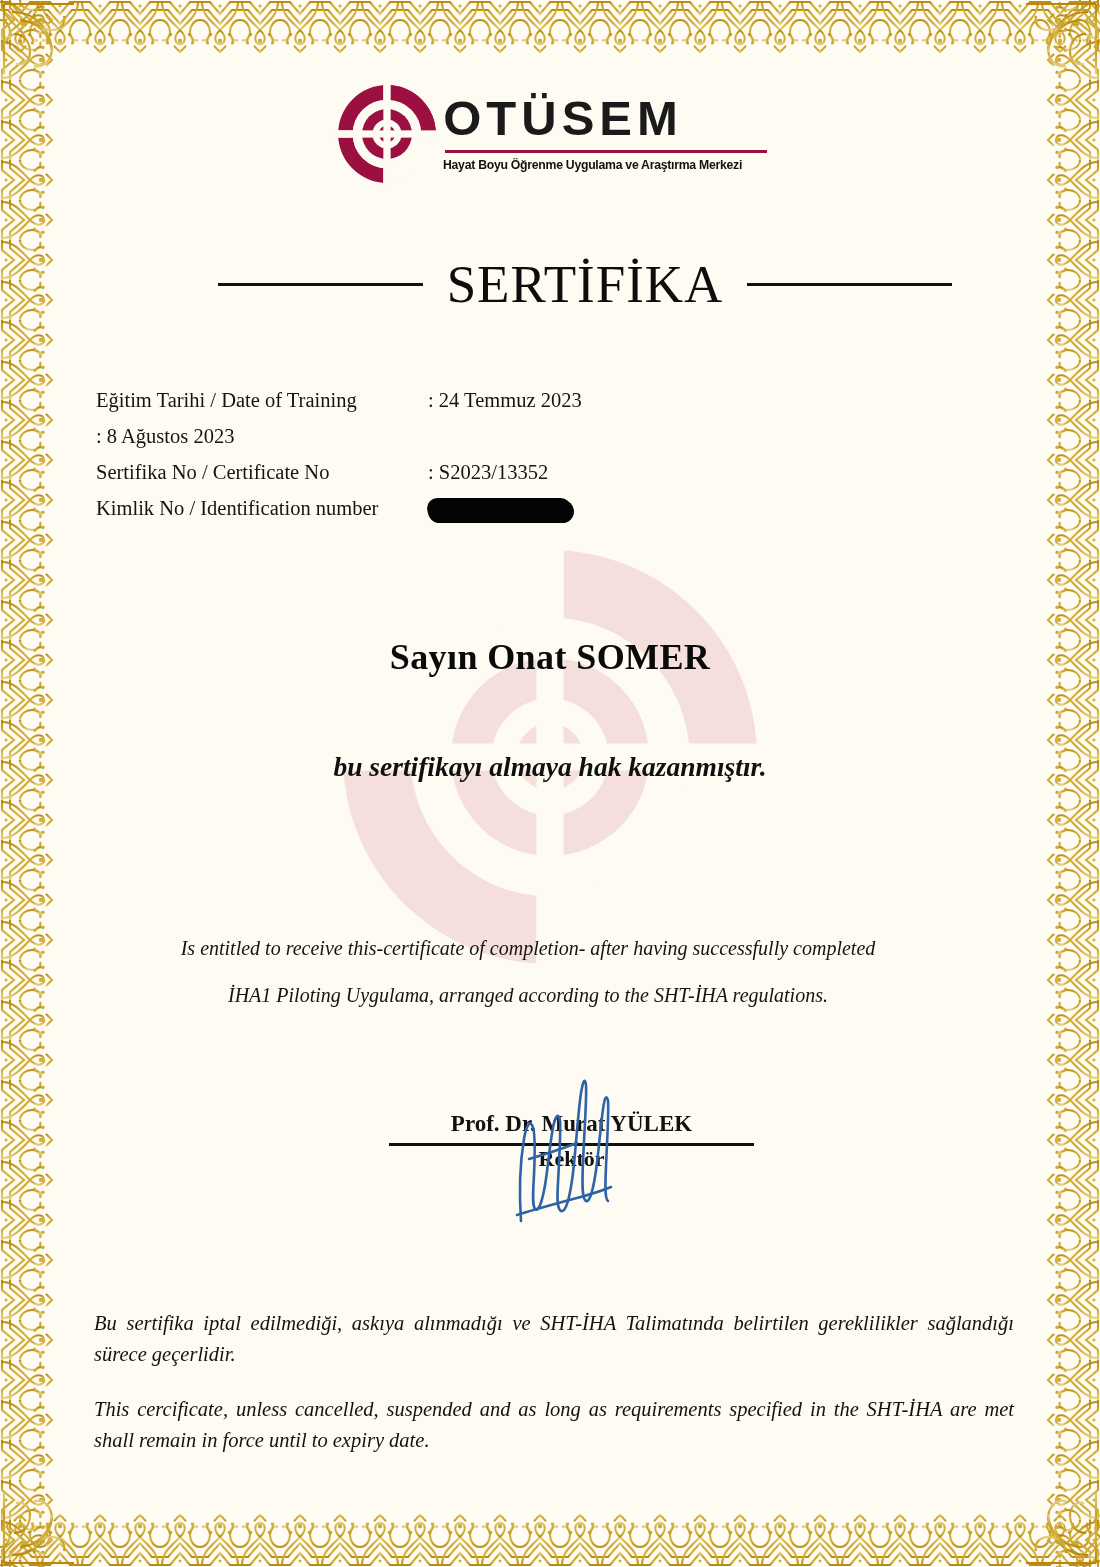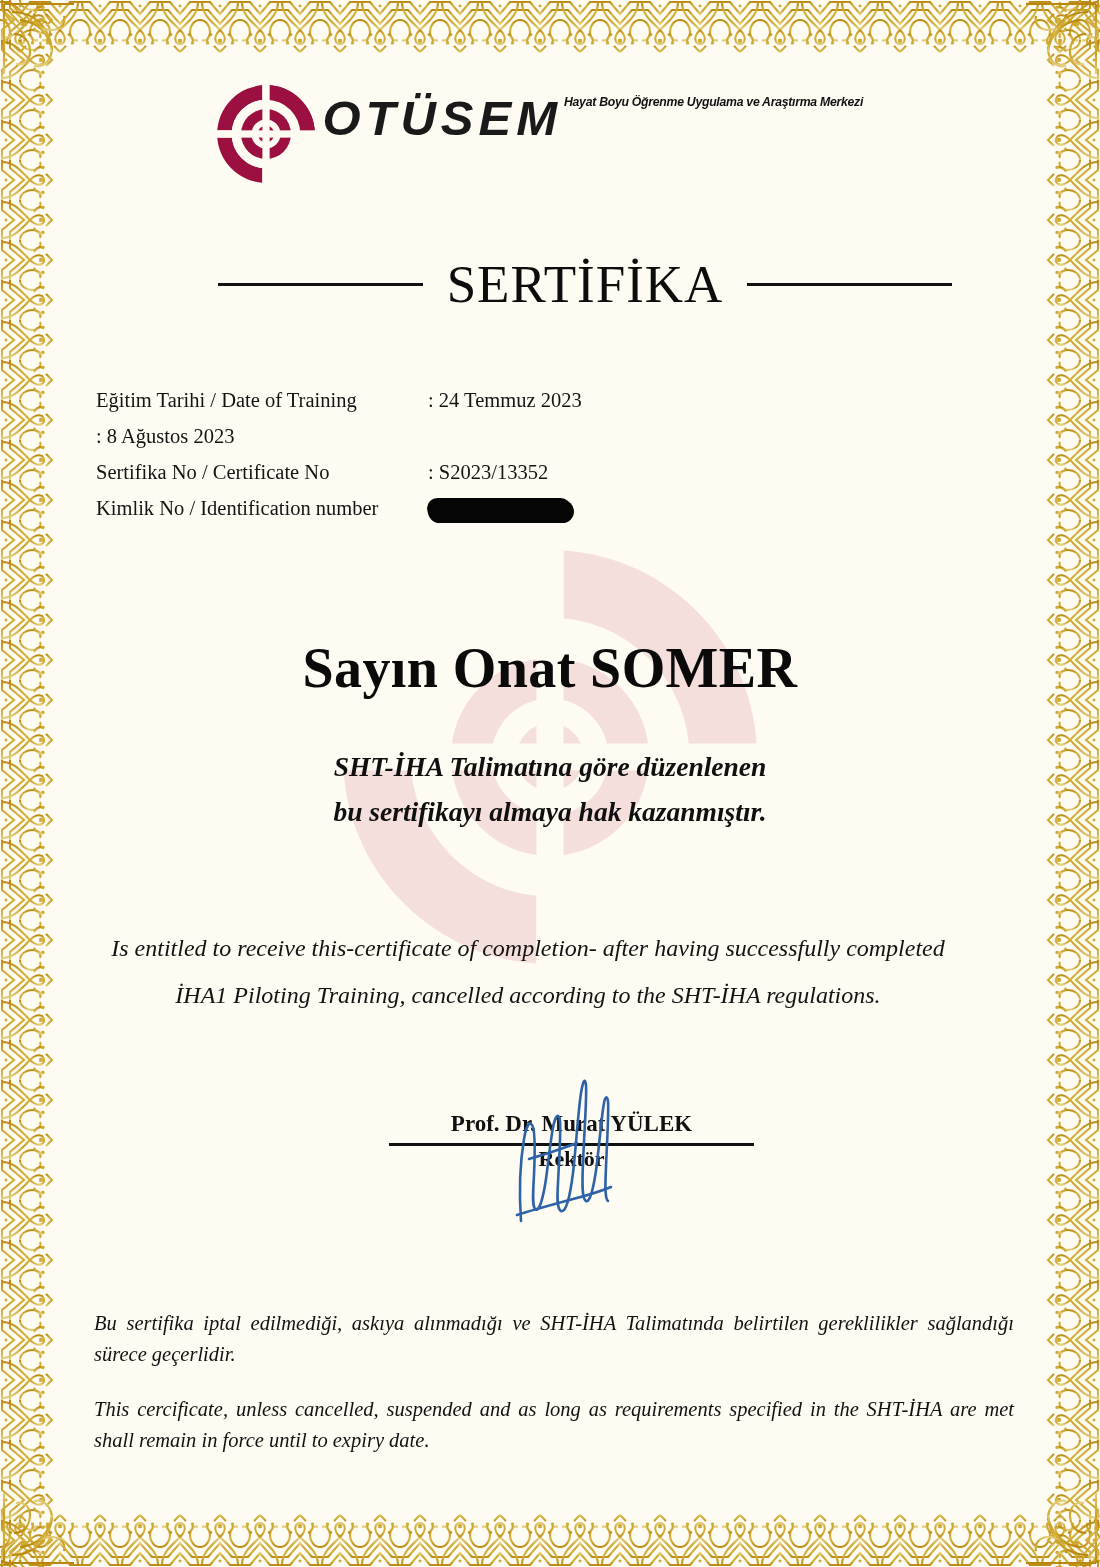--- a/index.html
+++ b/index.html
@@ -86,23 +86,23 @@
     align-items: flex-start;
   }
   .logo-mark {
     width: 104px;
     height: 104px;
     margin-right: 4px;
     flex: 0 0 auto;
   }
   .logo-text-wrap {
     display: flex;
+    flex-direction: column;
     justify-content: flex-start;
     padding-top: 12px;
-    font-style: italic;
   }
   .logo-wordmark {
     font-family: "Liberation Sans", sans-serif;
     font-weight: bold;
     font-size: 49px;
     letter-spacing: 5px;
     color: #1a1a1a;
     line-height: 1;
     margin: 0;
   }
@@ -183,21 +183,21 @@
     box-shadow: -2px -3px 0 -1px #050505;
   }
 
   
   .recipient {
     position: absolute;
     top: 636px;
     left: 0;
     width: 1100px;
     text-align: center;
-    font-size: 56px;
+    font-size: 36px;
     font-weight: bold;
     color: #0a0a0a;
     letter-spacing: 0.4px;
   }
 
   
   .tr-statement {
     position: absolute;
     top: 744px;
     left: 0;
@@ -211,21 +211,21 @@
   }
 
   
   .en-statement {
     position: absolute;
     top: 925px;
     left: 0;
     width: 1056px;
     text-align: center;
     font-style: italic;
-    font-size: 24px;
+    font-size: 20px;
     line-height: 47px;
     color: #131313;
   }
 
   
   .signature-block {
     position: absolute;
     top: 1075px;
     left: 389px;
     width: 365px;
@@ -471,27 +471,26 @@
       </div>
       <div class="info-row">
         <span class="info-label">Kimlik No / Identification number</span>
         <span class="redaction-bar"></span>
       </div>
     </div>
 
     <div class="recipient">Sayın Onat SOMER</div>
 
     <div class="tr-statement">
-      <div>SHT-İHA Talimatına göre düzenlenen</div>
       <div>bu sertifikayı almaya hak kazanmıştır.</div>
     </div>
 
     <div class="en-statement">
       <div>Is entitled to receive this-certificate of completion- after having successfully completed</div>
-      <div>İHA1 Piloting Training, cancelled according to the SHT-İHA regulations.</div>
+      <div>İHA1 Piloting Uygulama, arranged according to the SHT-İHA regulations.</div>
     </div>
 
     <div class="signature-block">
       <div class="signature-line"></div>
       <div class="sig-name">Prof. Dr. Murat YÜLEK</div>
       <div class="sig-role">Rektör</div>
       <svg class="signature-scribble" viewBox="0 0 130 165">
         <g fill="none" stroke="#2f63a8" stroke-width="2.6" stroke-linecap="round" stroke-linejoin="round">
           <path d="M22,158 C20,130 21,100 25,76 C27,64 30,58 33,62 C36,66 36,90 35,112 C34,130 33,142 36,146 C40,150 44,136 47,116 C50,94 52,72 55,60 C57,52 60,50 61,58 C62,70 60,98 59,120 C58,136 58,146 62,148 C67,150 71,134 74,110 C77,84 79,50 82,30 C84,18 86,14 87,22 C88,34 85,72 84,100 C83,122 83,136 87,138 C91,140 95,124 98,100 C101,74 103,50 105,40 C106,34 108,32 109,38 C110,48 108,78 107,104 C106,124 106,136 109,138"></path>
           <path d="M18,152 C30,148 52,142 74,136 C90,132 102,128 112,124"></path>

